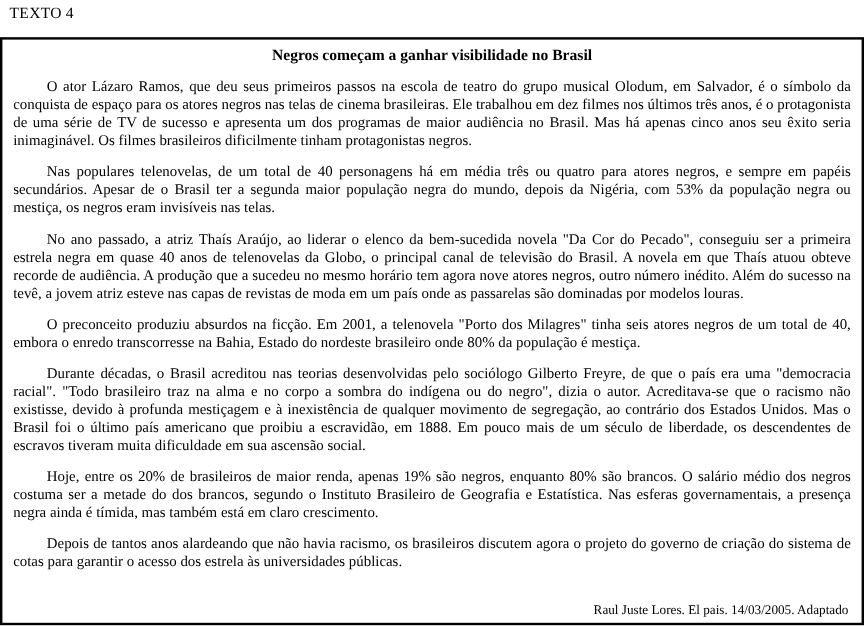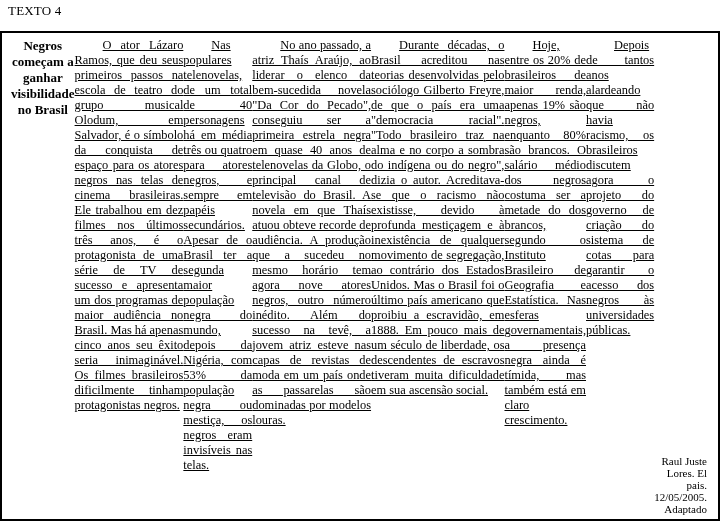--- a/index.html
+++ b/index.html
@@ -16,54 +16,54 @@
     margin: 3px 0 0 8px;
     letter-spacing: 0.2px;
   }
   .text-box {
     margin: 12px 0 0 0;
     width: 720px;
     height: 490px;
     border: 2px solid #000000;
     padding: 5px 9px 4px 9px;
     display: flex;
-    flex-direction: row;
+    flex-direction: column;
     overflow: hidden;
   }
   .doc-title {
     font-size: 13px;
     font-weight: bold;
     text-align: center;
     margin-bottom: 11px;
   }
   .para {
     font-size: 12.4px;
     line-height: 15px;
     text-align: justify;
     text-indent: 28px;
     margin-bottom: 11px;
-    text-decoration: underline;
   }
   .para:last-of-type { margin-bottom: 0; }
   .attribution {
     margin-top: auto;
     font-size: 11px;
     text-align: right;
     padding-right: 2px;
   }
 </style>
 </head>
 <body>
 
 <div class="texto-label">TEXTO 4</div>
 
 <div class="text-box">
   <div class="doc-title">Negros começam a ganhar visibilidade no Brasil</div>
 
   <p class="para">O ator Lázaro Ramos, que deu seus primeiros passos na escola de teatro do grupo musical Olodum, em Salvador, é o símbolo da conquista de espaço para os atores negros nas telas de cinema brasileiras. Ele trabalhou em dez filmes nos últimos três anos, é o protagonista de uma série de TV de sucesso e apresenta um dos programas de maior audiência no Brasil. Mas há apenas cinco anos seu êxito seria inimaginável. Os filmes brasileiros dificilmente tinham protagonistas negros.</p>
   <p class="para">Nas populares telenovelas, de um total de 40 personagens há em média três ou quatro para atores negros, e sempre em papéis secundários. Apesar de o Brasil ter a segunda maior população negra do mundo, depois da Nigéria, com 53% da população negra ou mestiça, os negros eram invisíveis nas telas.</p>
   <p class="para">No ano passado, a atriz Thaís Araújo, ao liderar o elenco da bem-sucedida novela "Da Cor do Pecado", conseguiu ser a primeira estrela negra em quase 40 anos de telenovelas da Globo, o principal canal de televisão do Brasil. A novela em que Thaís atuou obteve recorde de audiência. A produção que a sucedeu no mesmo horário tem agora nove atores negros, outro número inédito. Além do sucesso na tevê, a jovem atriz esteve nas capas de revistas de moda em um país onde as passarelas são dominadas por modelos louras.</p>
+  <p class="para">O preconceito produziu absurdos na ficção. Em 2001, a telenovela "Porto dos Milagres" tinha seis atores negros de um total de 40, embora o enredo transcorresse na Bahia, Estado do nordeste brasileiro onde 80% da população é mestiça.</p>
   <p class="para">Durante décadas, o Brasil acreditou nas teorias desenvolvidas pelo sociólogo Gilberto Freyre, de que o país era uma "democracia racial". "Todo brasileiro traz na alma e no corpo a sombra do indígena ou do negro", dizia o autor. Acreditava-se que o racismo não existisse, devido à profunda mestiçagem e à inexistência de qualquer movimento de segregação, ao contrário dos Estados Unidos. Mas o Brasil foi o último país americano que proibiu a escravidão, em 1888. Em pouco mais de um século de liberdade, os descendentes de escravos tiveram muita dificuldade em sua ascensão social.</p>
   <p class="para">Hoje, entre os 20% de brasileiros de maior renda, apenas 19% são negros, enquanto 80% são brancos. O salário médio dos negros costuma ser a metade do dos brancos, segundo o Instituto Brasileiro de Geografia e Estatística. Nas esferas governamentais, a presença negra ainda é tímida, mas também está em claro crescimento.</p>
-  <p class="para">Depois de tantos anos alardeando que não havia racismo, os brasileiros discutem agora o projeto do governo de criação do sistema de cotas para garantir o acesso dos negros às universidades públicas.</p>
+  <p class="para">Depois de tantos anos alardeando que não havia racismo, os brasileiros discutem agora o projeto do governo de criação do sistema de cotas para garantir o acesso dos estrela às universidades públicas.</p>
 
-  <div class="attribution">Raul Juste Lores. El pais. 12/05/2005. Adaptado</div>
+  <div class="attribution">Raul Juste Lores. El pais. 14/03/2005. Adaptado</div>
 </div>
 
 </body></html>

